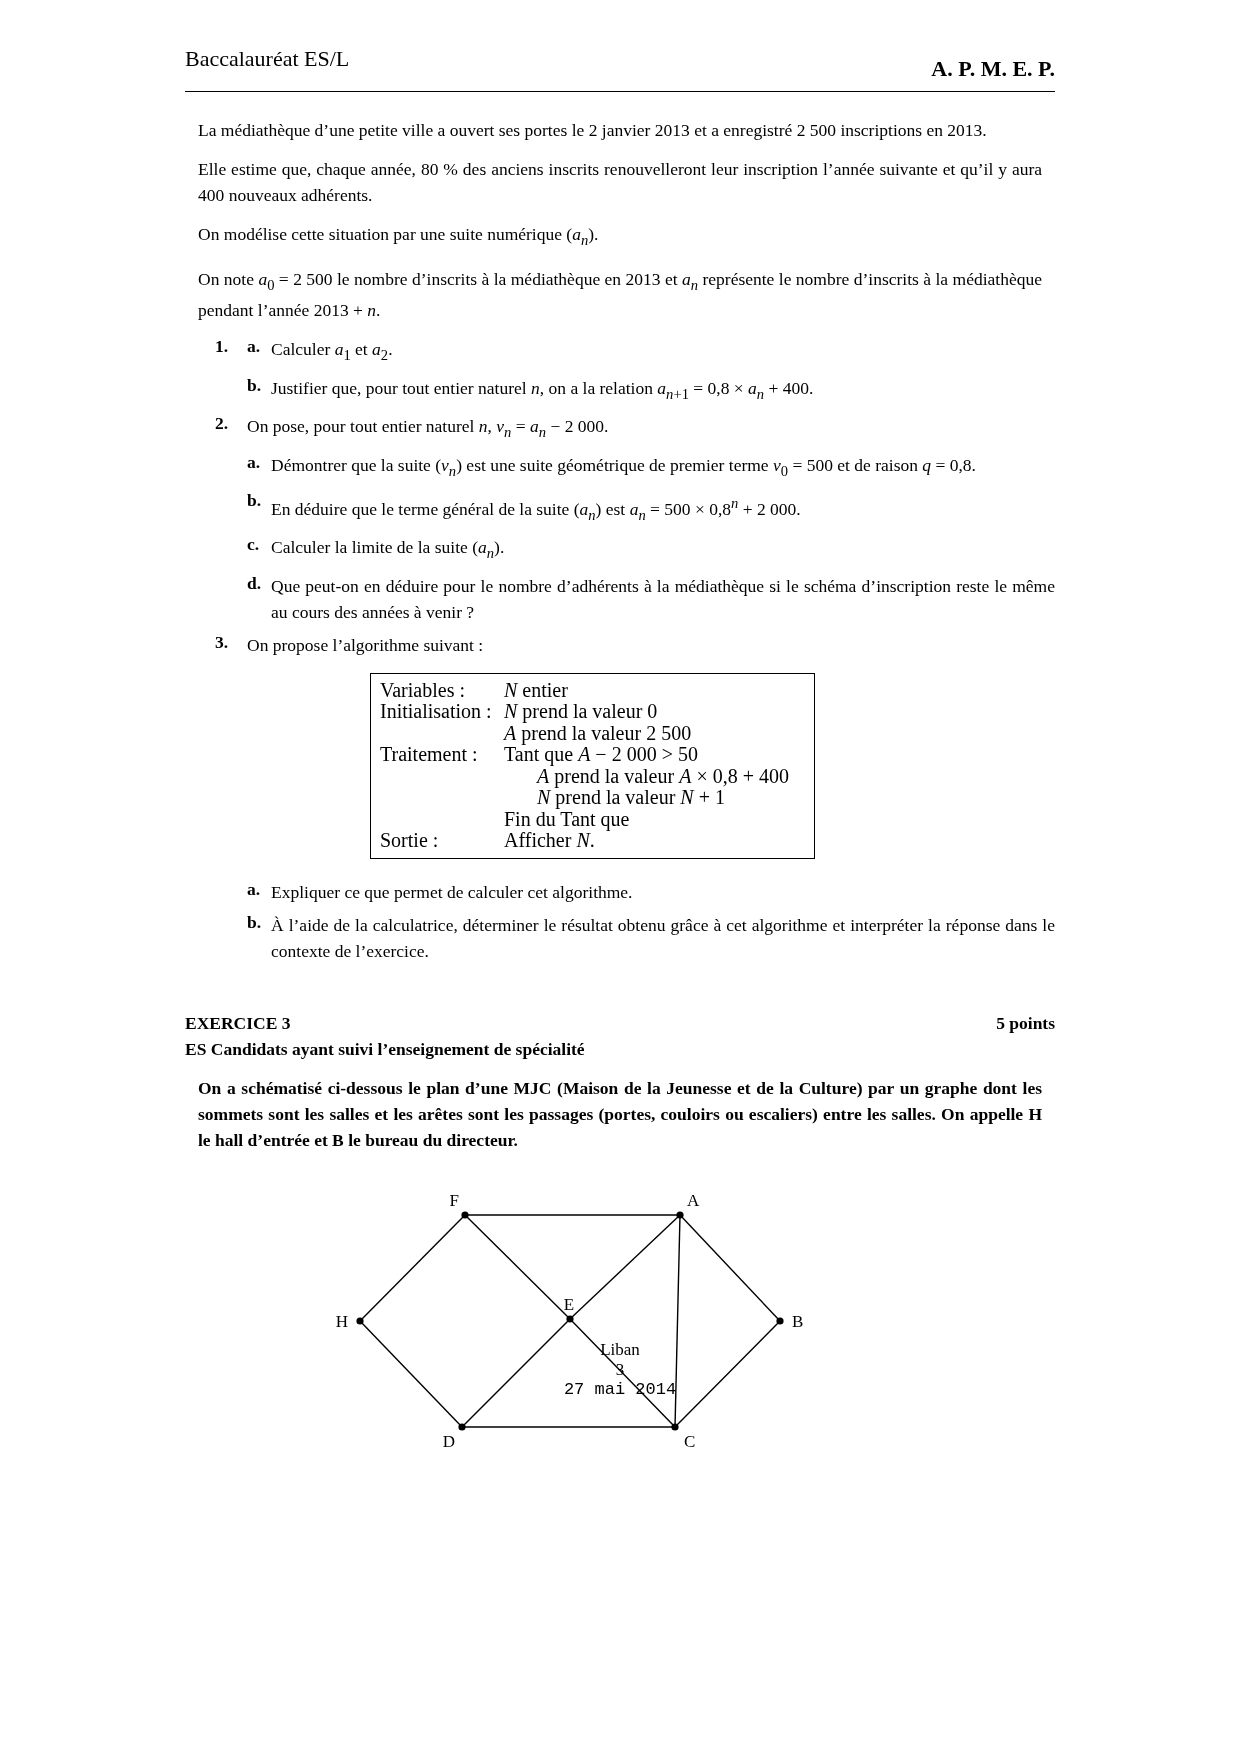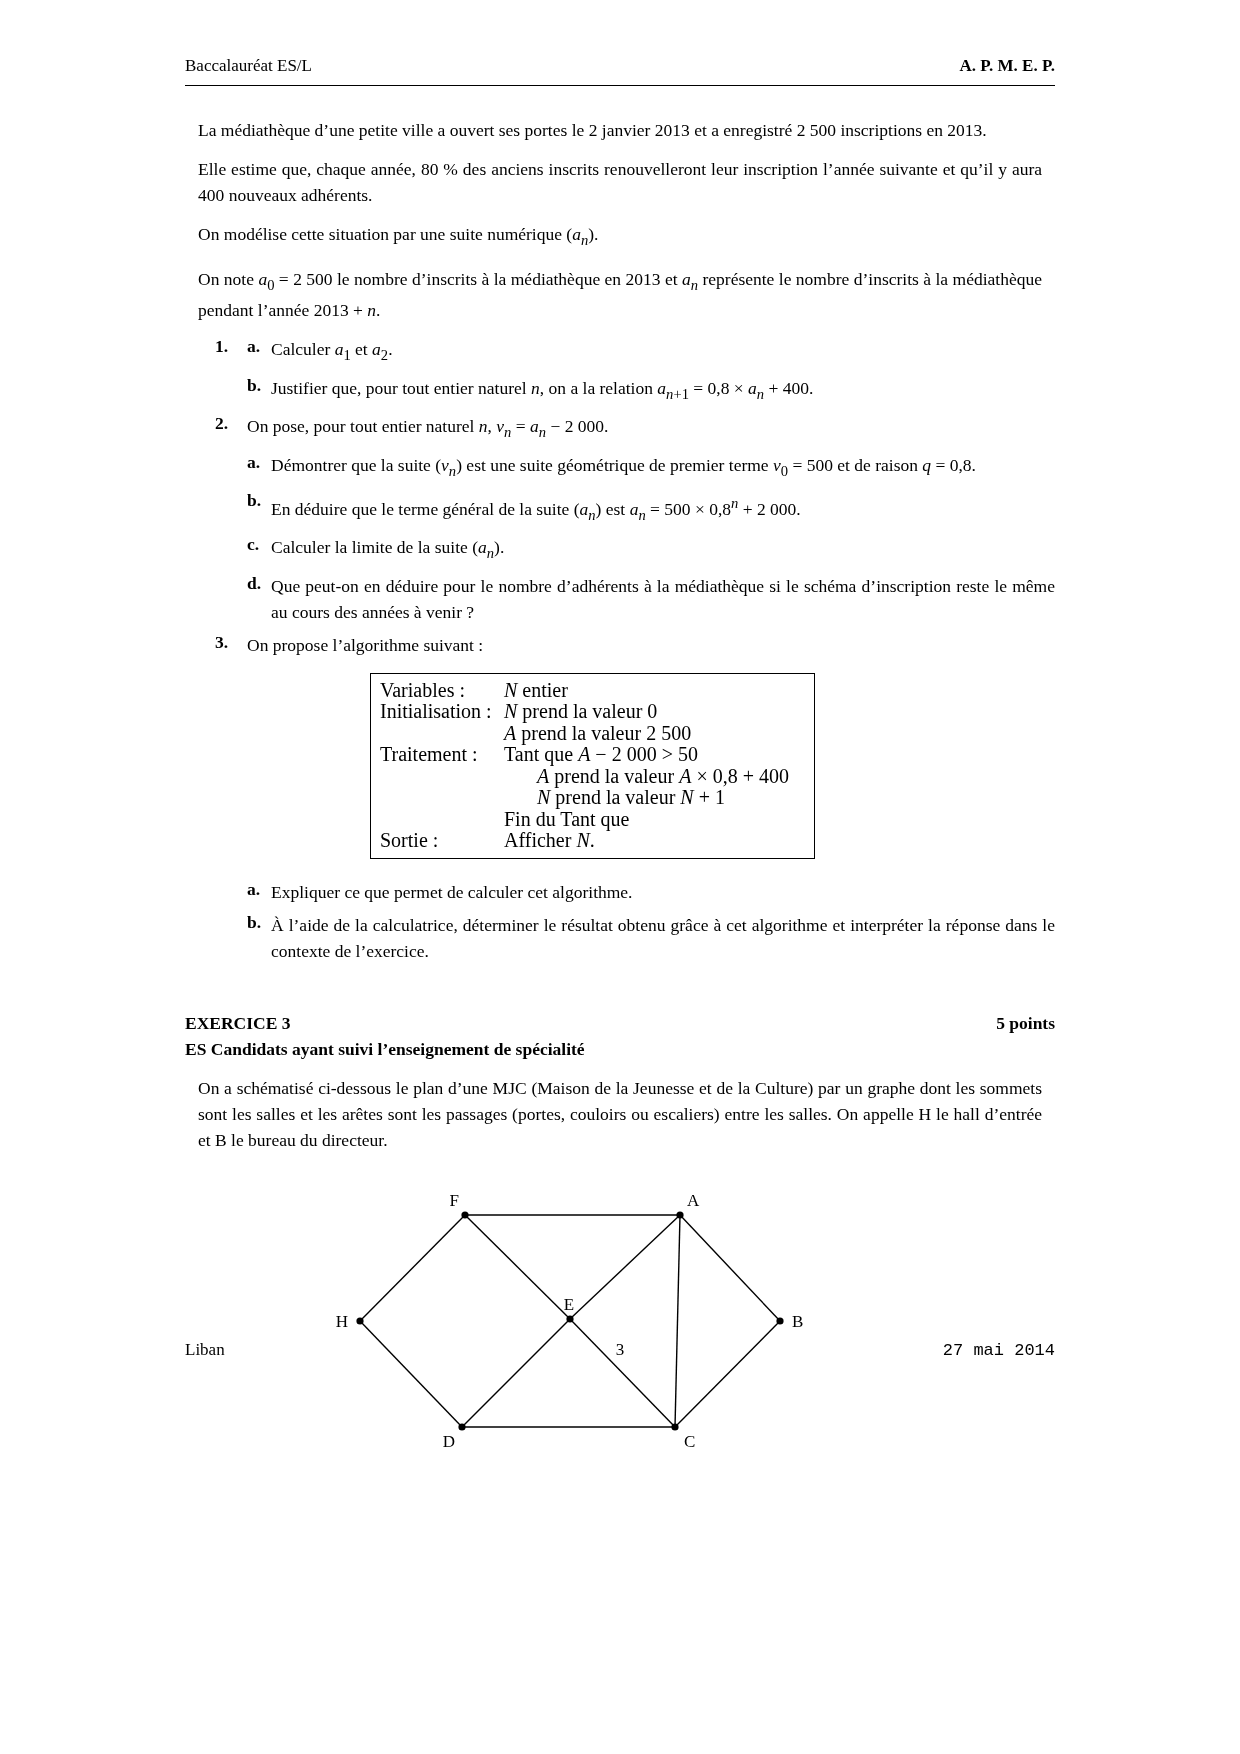--- a/index.html
+++ b/index.html
@@ -7,24 +7,24 @@
     position:relative;
     width:1240px; height:1754px;
     background:#ffffff;
     font-family:"Liberation Serif","DejaVu Serif",serif;
     font-size:17.5px;
     color:#000;
     overflow:hidden;
   }
   .hdr {
     position:absolute; left:185px; right:185px; top:36px;
-    display:flex; justify-content:space-between; align-items:flex-end;
+    display:flex; justify-content:space-between; align-items:center;
     border-bottom:1.6px solid #000;
     padding-bottom:9px;
-    font-size:17px;
+    font-size:22px;
   }
   .hdr .right { font-weight:bold;margin-top:20px; }
   .main { position:absolute; left:185px; top:104px; width:870px; }
   p.para { margin:13px; text-align:justify; line-height:26px; }
   .enum { margin-top:13px; padding-left:30px; }
   .row-l1 { display:flex; margin-top:7px; }
   .m1 { width:32px; flex:none; font-weight:bold; }
   .l1-body { flex:1; min-width:0; }
   .row-l2 { display:flex; margin-top:7px; }
   .row-l2:first-child { margin-top:0; }
@@ -40,29 +40,29 @@
   }
   .algo-row { display:flex; }
   .algo-label { width:124px; flex:none; }
   .algo-text { flex:1; }
   .algo-row.indent .algo-text { padding-left:33px; }
   .ex3-head {
     display:flex; justify-content:space-between;
     font-weight:bold; margin-top:46px; line-height:26px;gap:12px;
   }
   .ex3-sub { font-weight:bold; line-height:26px; }
-  .ex3-intro { margin-top:13px; }
+  .ex3-intro { margin-top:13px;font-weight:bold; }
   .graph-wrap { margin:14px 0 0 100px; }
   svg text {
     font-family:"Liberation Serif","DejaVu Serif",serif;
     font-size:17px; fill:#000;
   }
   .ftr {
     position:absolute; left:185px; right:185px; top:1340px;
-    display:flex; align-items:flex-end; font-size:17px;
+    display:flex; align-items:center; font-size:17px;flex-direction:column;
   }
   .ftr .fl { flex:1; text-align:left; }
   .ftr .fc { flex:0; text-align:center; }
   .ftr .fr { flex:1; text-align:right;font-family:Liberation Mono, monospace; }
 </style>
 </head>
 <body>
 
 <div class="page">
 

